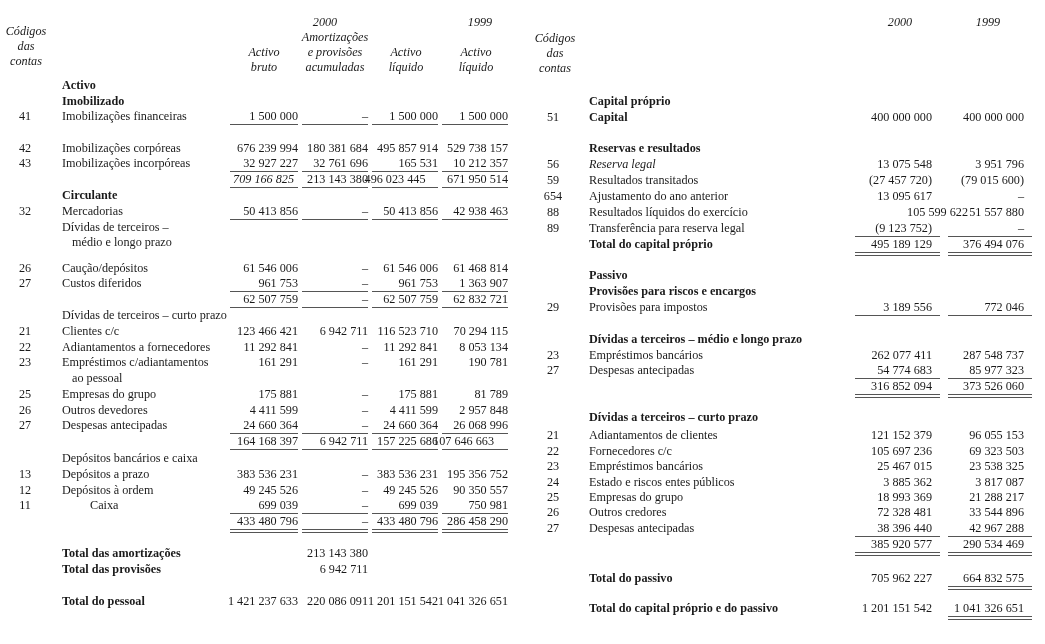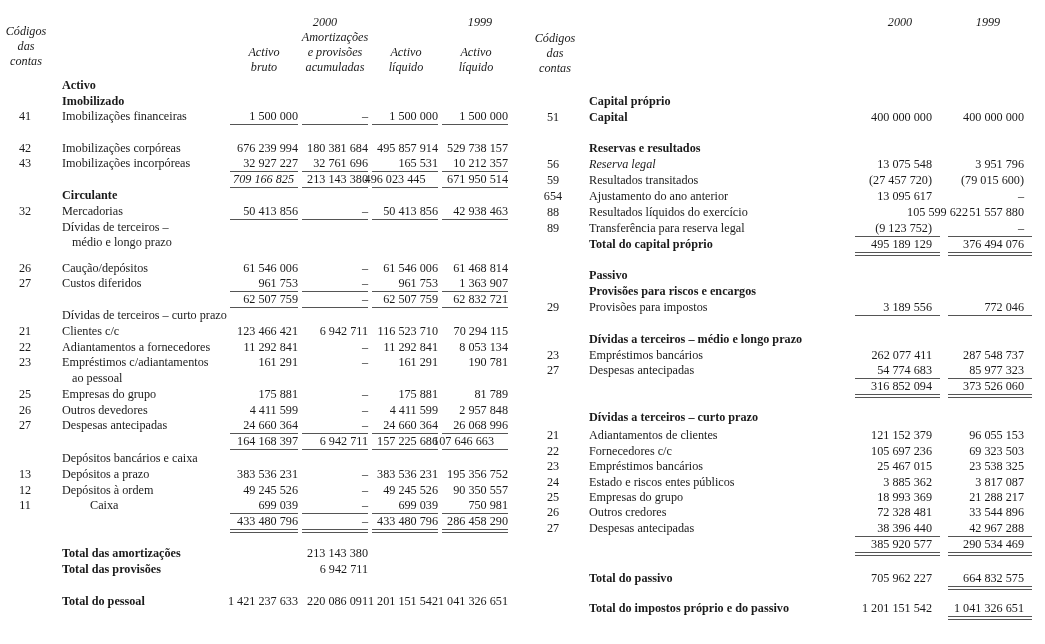--- a/index.html
+++ b/index.html
@@ -416,18 +416,18 @@
       <div class="dline" style="left:855px;top:552px;width:85px;"></div>
       <div class="dline" style="left:948px;top:552px;width:84px;"></div>
     </div>
     <div>
       <div class="abs b" style="left:589px;top:571px;">Total do passivo</div>
       <div class="abs r" style="left:835px;top:571px;width:97px;">705 962 227</div>
       <div class="abs r" style="left:928px;top:571px;width:96px;">664 832 575</div>
       <div class="dline" style="left:948px;top:586px;width:84px;"></div>
     </div>
     <div>
-      <div class="abs b" style="left:589px;top:601px;">Total do impostos próprio e do passivo</div>
+      <div class="abs b" style="left:589px;top:601px;">Total do capital próprio e do passivo</div>
       <div class="abs r" style="left:835px;top:601px;width:97px;">1 201 151 542</div>
       <div class="abs r" style="left:928px;top:601px;width:96px;">1 041 326 651</div>
       <div class="dline" style="left:948px;top:616px;width:84px;"></div>
     </div>
   </div>
 
 </body></html>

